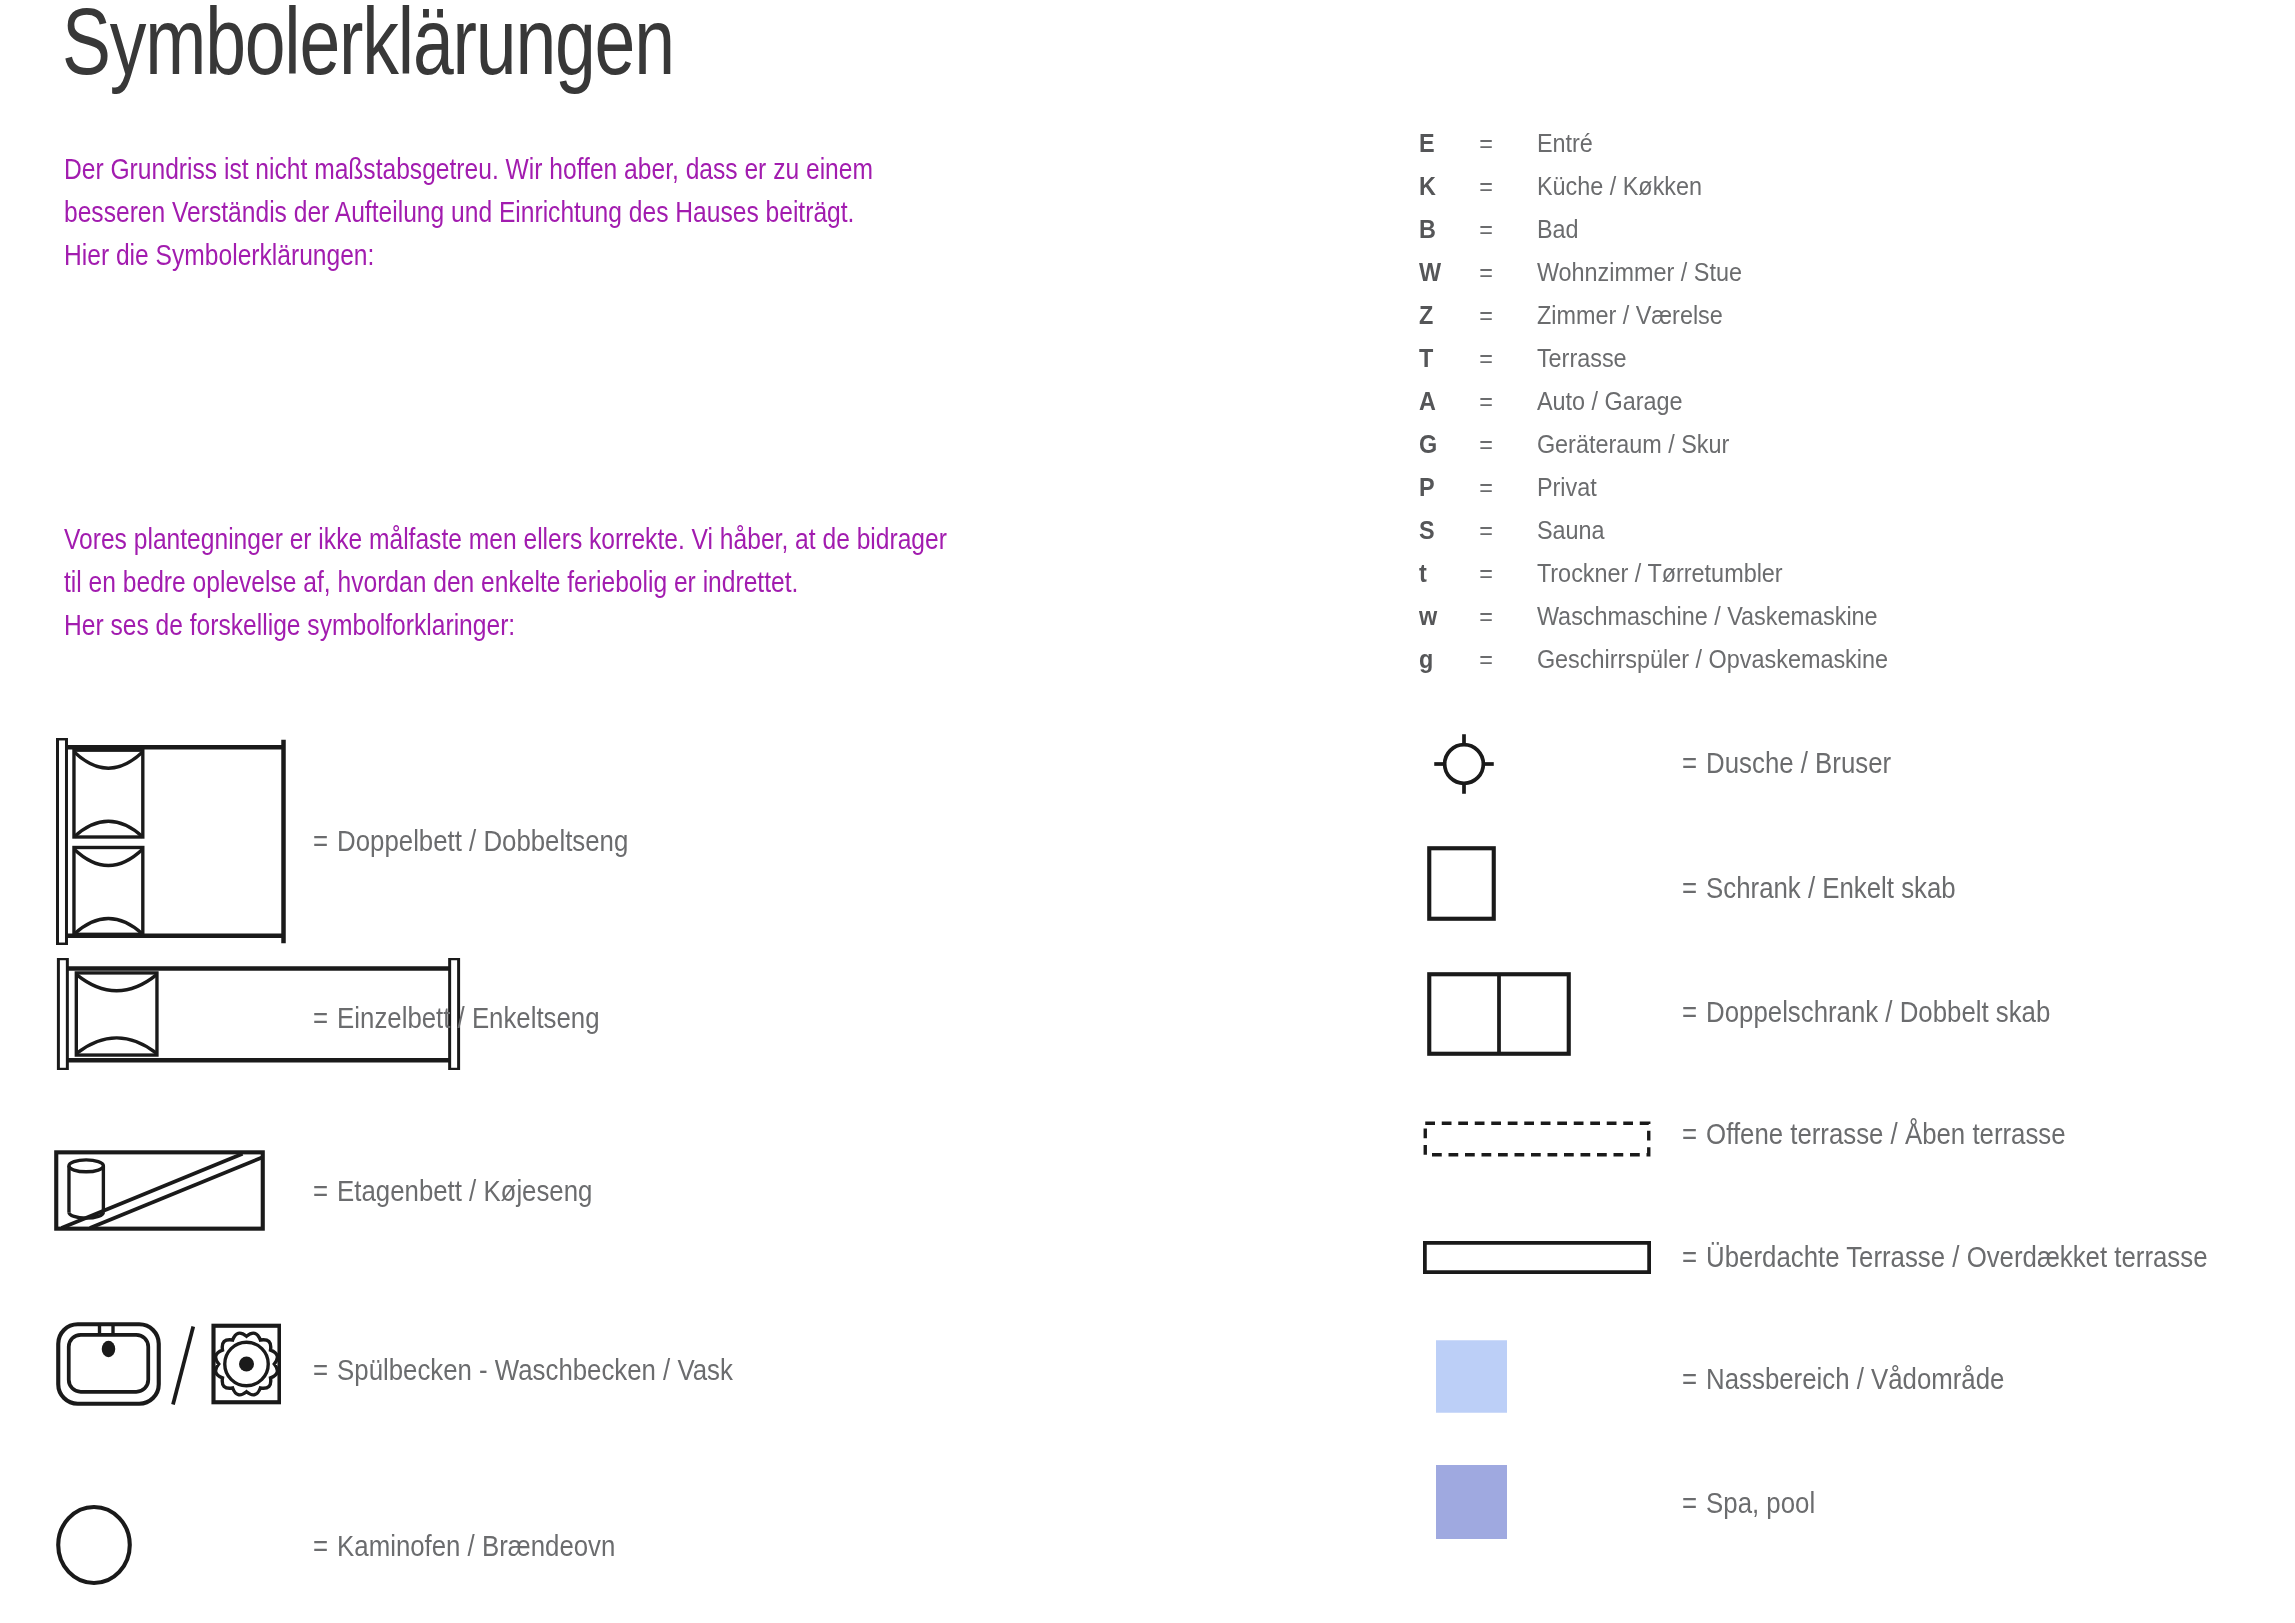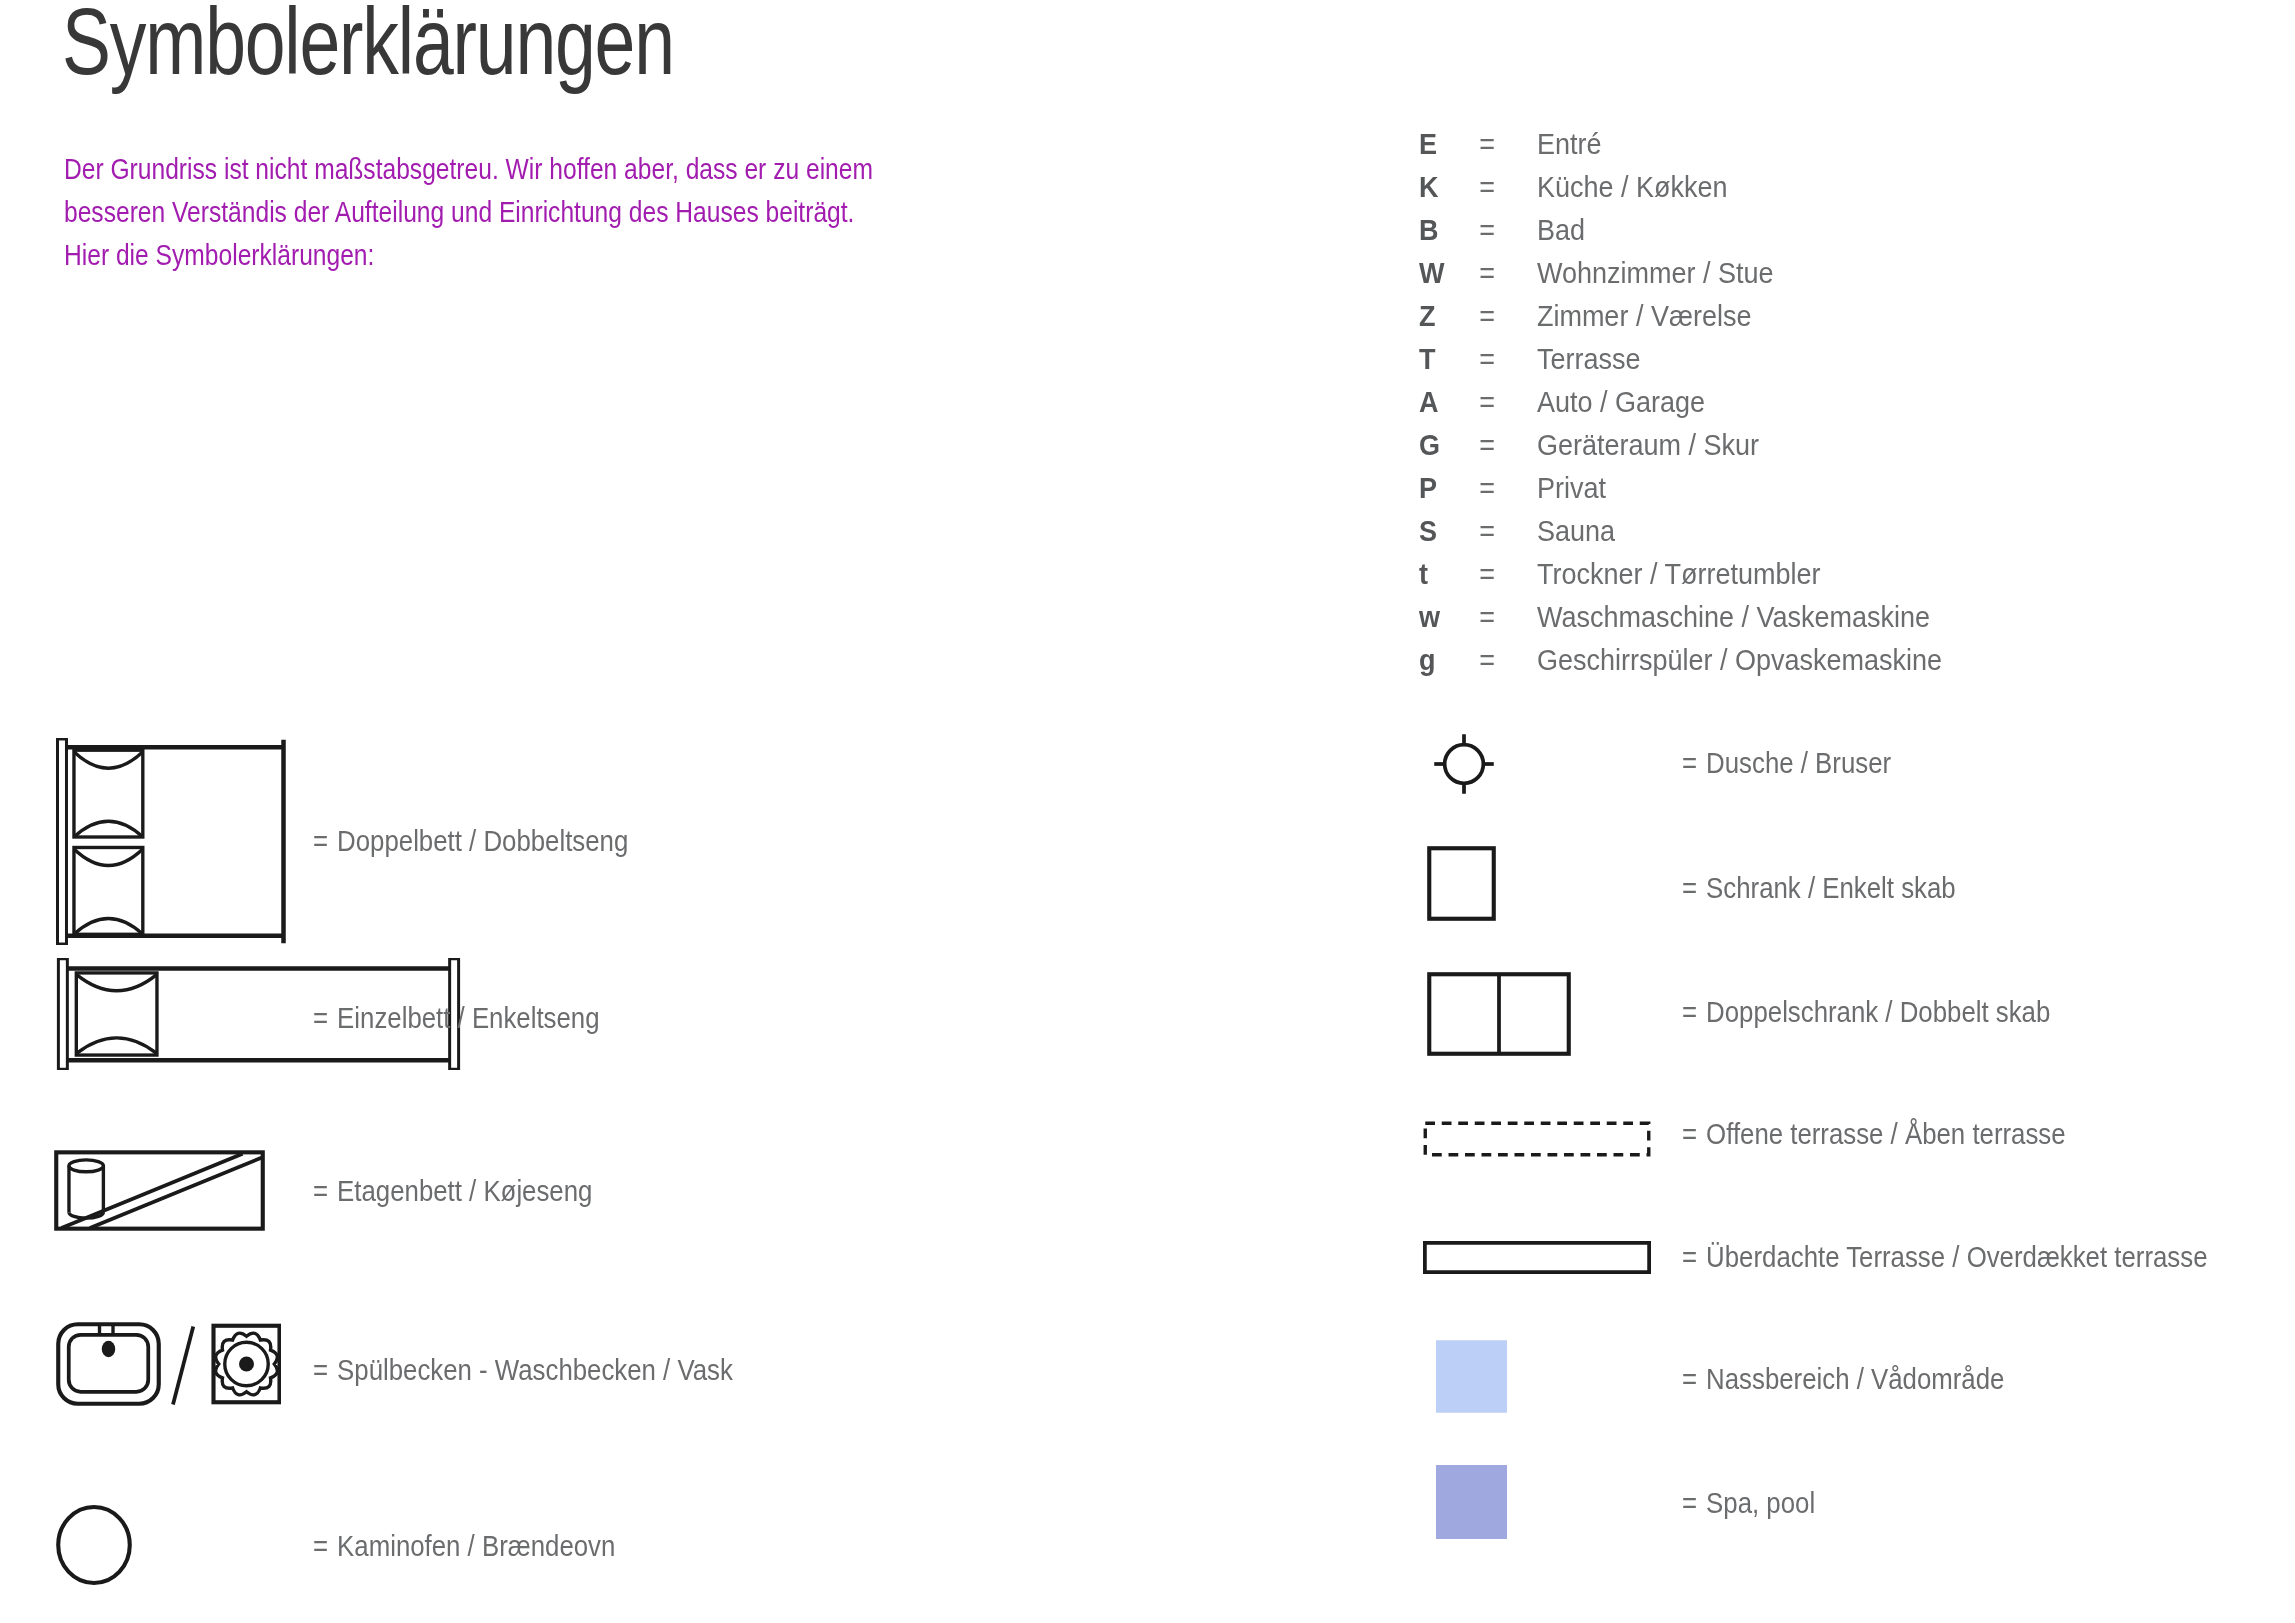--- a/index.html
+++ b/index.html
@@ -6,21 +6,21 @@
   .page{position:relative;width:2295px;height:1623px;background:#ffffff;overflow:hidden;
         font-family:"Liberation Sans",sans-serif;}
   
   .h-title{position:absolute;left:62px;color:#383838;font-size:94px;font-weight:400;
            letter-spacing:-1.5px;white-space:nowrap;}
   .sq{display:inline-block;transform:scaleX(.78);transform-origin:0 50%;white-space:nowrap;}
   
   .para{position:absolute;left:64px;color:#a21caf;font-size:30px;}
   .para .line{line-height:43px;transform:scaleX(.82);transform-origin:0 50%;white-space:nowrap;}
   
-  .legend{position:absolute;left:1419px;top:122px;color:#6b6c6e;font-size:30px;}
+  .legend{position:absolute;left:1419px;top:122px;color:#6b6c6e;font-size:26px;}
   .legend .row{line-height:43px;transform:scaleX(.9);transform-origin:0 50%;white-space:nowrap;}
   .legend .lt{display:inline-block;width:67px;font-weight:700;color:#555658;}
   .legend .eq{display:inline-block;width:64px;}
   
   .lbl{position:absolute;height:42px;line-height:42px;color:#6b6c6e;font-size:30px;
        transform:scaleX(.86);transform-origin:0 50%;white-space:nowrap;}
   .lbl .eq{margin-right:10.5px;}
   .sym{position:absolute;}
 </style>
 </head>
@@ -28,20 +28,25 @@
 
 <div class="page">
 
   <div class="h-title" style="top:-12px;"><span class="sq">Symbolerklärungen</span></div>
   <div class="para" style="top:147px;">
     <div class="line">Der Grundriss ist nicht maßstabsgetreu. Wir hoffen aber, dass er zu einem</div>
     <div class="line">besseren Verständis der Aufteilung und Einrichtung des Hauses beiträgt.</div>
     <div class="line">Hier die Symbolerklärungen:</div>
   </div>
 
+  <div class="para" style="top:517px;">
+    <div class="line">Vores plantegninger er ikke målfaste men ellers korrekte. Vi håber, at de bidrager</div>
+    <div class="line">til en bedre oplevelse af, hvordan den enkelte feriebolig er indrettet.</div>
+    <div class="line">Her ses de forskellige symbolforklaringer:</div>
+  </div>
 
   <div class="legend">
     <div class="row"><span class="lt">E</span><span class="eq">=</span><span>Entré</span></div>
     <div class="row"><span class="lt">K</span><span class="eq">=</span><span>Küche / Køkken</span></div>
     <div class="row"><span class="lt">B</span><span class="eq">=</span><span>Bad</span></div>
     <div class="row"><span class="lt">W</span><span class="eq">=</span><span>Wohnzimmer / Stue</span></div>
     <div class="row"><span class="lt">Z</span><span class="eq">=</span><span>Zimmer / Værelse</span></div>
     <div class="row"><span class="lt">T</span><span class="eq">=</span><span>Terrasse</span></div>
     <div class="row"><span class="lt">A</span><span class="eq">=</span><span>Auto / Garage</span></div>
     <div class="row"><span class="lt">G</span><span class="eq">=</span><span>Geräteraum / Skur</span></div>

